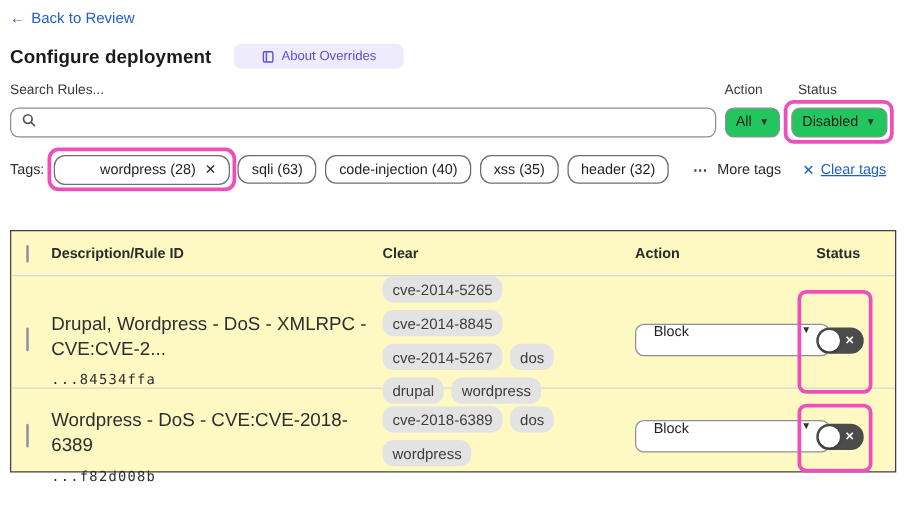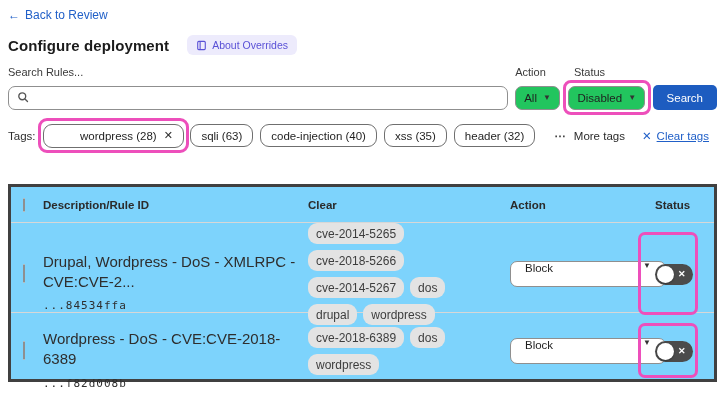--- a/index.html
+++ b/index.html
@@ -9,21 +9,21 @@
     font-family:"Liberation Sans", sans-serif; color:#2e2e2e;
   }
   .page { padding:5px 8px 0 8px; }
 
   
   .back-link { display:inline-flex; gap:5px; align-items:center; color:#2160c8; font-size:12px; font-weight:500; cursor:pointer; text-decoration:none; }
 
   
   .title-row { display:flex; align-items:center; gap:18px; margin-top:12px; }
   .title { font-size:15px; font-weight:700; color:#1b1b1b; letter-spacing:.1px; }
-  .badge { background:#edebfc; color:#5a51d6; font-size:10.5px; font-weight:500; padding:4px 9px; border-radius:6px; display:inline-flex; align-items:center; gap:5px; cursor:pointer; }
+  .badge { background:#edebfc; color:#5a51d6; font-size:10.5px; font-weight:500; padding:4px 22px; border-radius:6px; display:inline-flex; align-items:center; gap:5px; cursor:pointer; }
   .badge svg { display:block; }
 
   
   .filter-row { display:flex; align-items:flex-start; margin-top:11px; }
   .field-label { font-size:11px; color:#3a3a3a; margin-bottom:8px; display:block; }
   .search-block { flex:1; margin-right:7px; }
   .search-input-wrap { height:24px; border:1px solid #8f8f8f; border-radius:7px; background:#fff; display:flex; align-items:center; gap:6px; padding:0 8px; }
   .search-input-wrap input { border:none; outline:none; flex:1; font-size:11.5px; font-family:inherit; background:transparent; }
   .dropdown { border:1px solid #8f8f8f; border-radius:7px; background:#22c55e; height:24px; padding:0 8px; display:inline-flex; align-items:center; gap:6px; font-size:11.5px; color:#1f1f1f; cursor:pointer; white-space:nowrap; }
   .caret { font-size:8px; color:#333; line-height:1; }
@@ -39,21 +39,21 @@
   .tag-chip { border:1px solid #6f6f6f; border-radius:9px; background:#fff; padding:4.5px 10px; display:inline-flex; align-items:center; gap:7px; color:#1f1f1f; cursor:pointer; white-space:nowrap; margin-right:7px; }
   .chip-hl { border:3.5px solid #ed4fbb; border-radius:9px; padding:2.5px; margin:-6px 1px -6px -6px; }
   .chip-hl .tag-chip { margin-right:0;padding-left:36px; }
   .chip-x { font-size:11px; color:#2e2e2e; }
   .more-tags { display:inline-flex; align-items:center; gap:7px; color:#2b2b2b; margin-left:12px; cursor:pointer; }
   .dots { letter-spacing:1px; font-weight:700; color:#444; }
   .clear-tags { display:inline-flex; align-items:center; gap:5px; color:#2160c8; margin-left:17px; cursor:pointer; }
   .clear-tags .lbl { text-decoration:underline; }
 
   
-  .rules-table { margin-top:37px; border:3px solid #404040; background:#7dd3fc; width:709px; }
+  .rules-table { margin-top:37px; border:1px solid #404040; background:#fef9c3; width:709px; }
   .tgrid { display:grid; grid-template-columns:32px 265px 198px 140px 1fr; align-items:center; }
   .thead { height:36px; border-bottom:1px solid #d7d7d7; font-weight:700; font-size:11.5px; color:#2b2b2b; }
   .trow1 { height:90px; border-bottom:1px solid #d7d7d7; }
   .trow2 { height:66px; }
   .cell-check { padding-left:12px; }
   .checkbox { width:14px; height:14px; border:1.5px solid #8f8f8f; border-radius:4px; background:#fff; cursor:pointer; }
   .desc { font-size:15px; color:#2e2e2e; line-height:1.35; padding-right:10px;margin-top:16px; }
   .rule-id { font-family:"DejaVu Sans Mono", monospace; font-size:11px; letter-spacing:1px; margin-top:7px; color:#2e2e2e; }
   .cell-tags { display:flex; flex-wrap:wrap; gap:6px 6px; padding-right:8px; align-items:center; }
   .mini-tag { background:#e3e3e3; border-radius:9px; padding:3.5px 8px; font-size:12px; color:#3d3d3d; white-space:nowrap; }
@@ -116,21 +116,20 @@
     <div class="status-block">
       <span class="field-label">Status</span>
       <div class="hl-wrap">
         <div class="dropdown">
           <span>Disabled</span>
           <span class="caret">▼</span>
         </div>
       </div>
     </div>
 
-    <button class="search-btn">Search</button>
   </div>
 
   <div class="tags-row">
     <span class="tags-label">Tags:</span>
     <span class="chip-hl">
       <span class="tag-chip">
         <span>wordpress (28)</span>
         <span class="chip-x">✕</span>
       </span>
     </span>
@@ -166,21 +165,21 @@
     </div>
 
     <div class="tgrid trow1">
       <div class="cell-check"><span class="checkbox"></span></div>
       <div>
         <div class="desc">Drupal, Wordpress - DoS - XMLRPC - CVE:CVE-2...</div>
         <div class="rule-id">...84534ffa</div>
       </div>
       <div class="cell-tags">
         <span class="mini-tag">cve-2014-5265</span>
-        <span class="mini-tag">cve-2018-5266</span>
+        <span class="mini-tag">cve-2014-8845</span>
         <span class="mini-tag">cve-2014-5267</span>
         <span class="mini-tag">dos</span>
         <span class="mini-tag">drupal</span>
         <span class="mini-tag">wordpress</span>
       </div>
       <div>
         <div class="select">
           <span>Block</span>
           <span class="caret">▼</span>
         </div>

